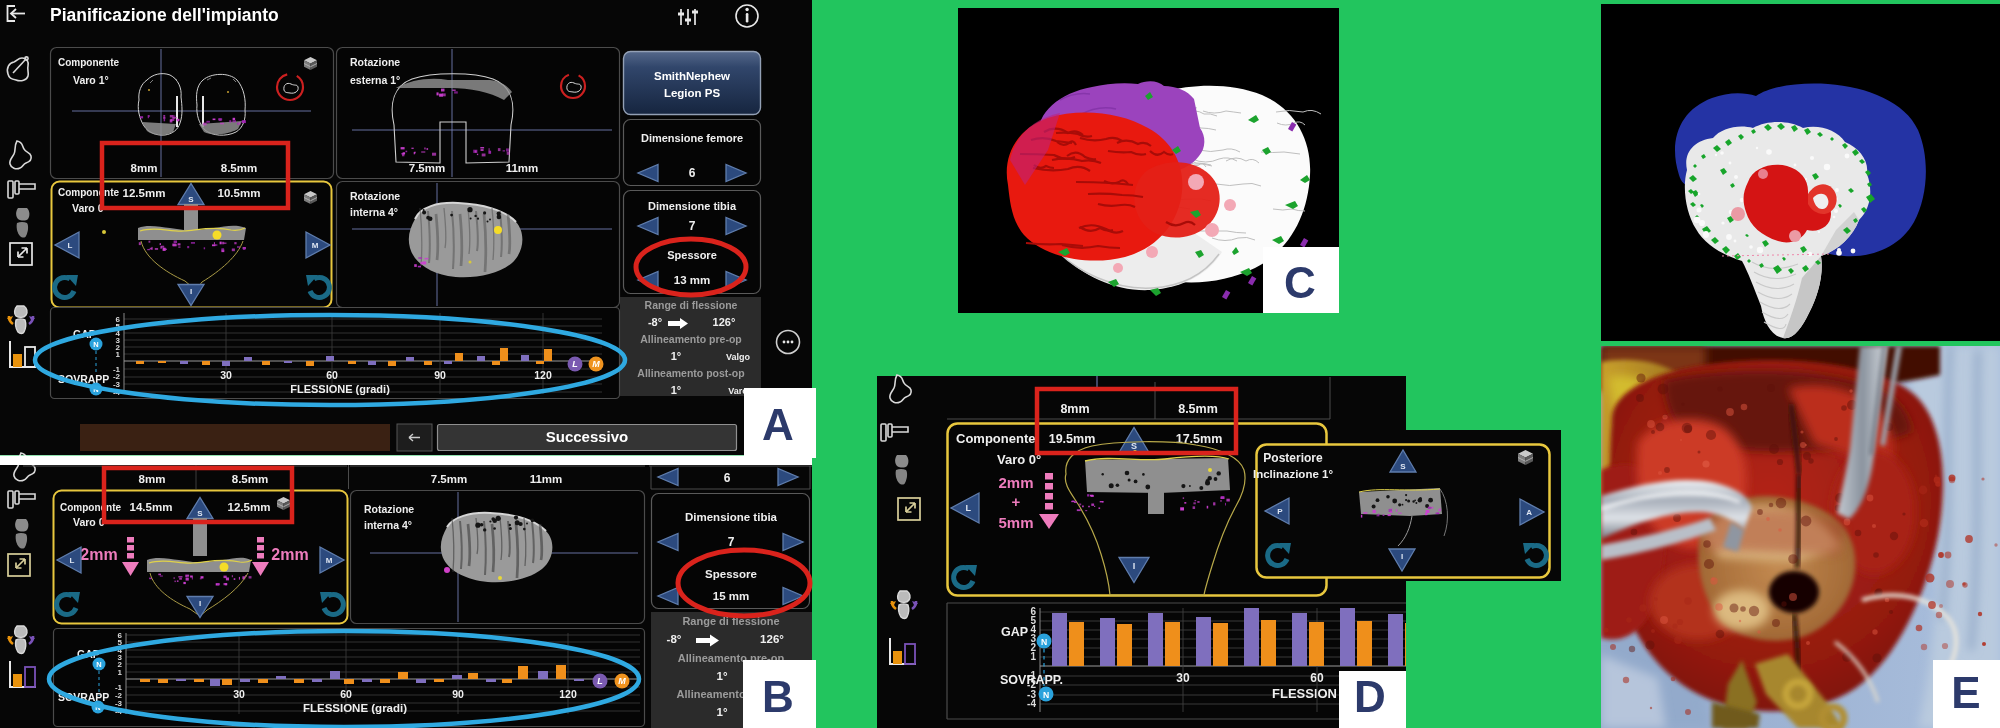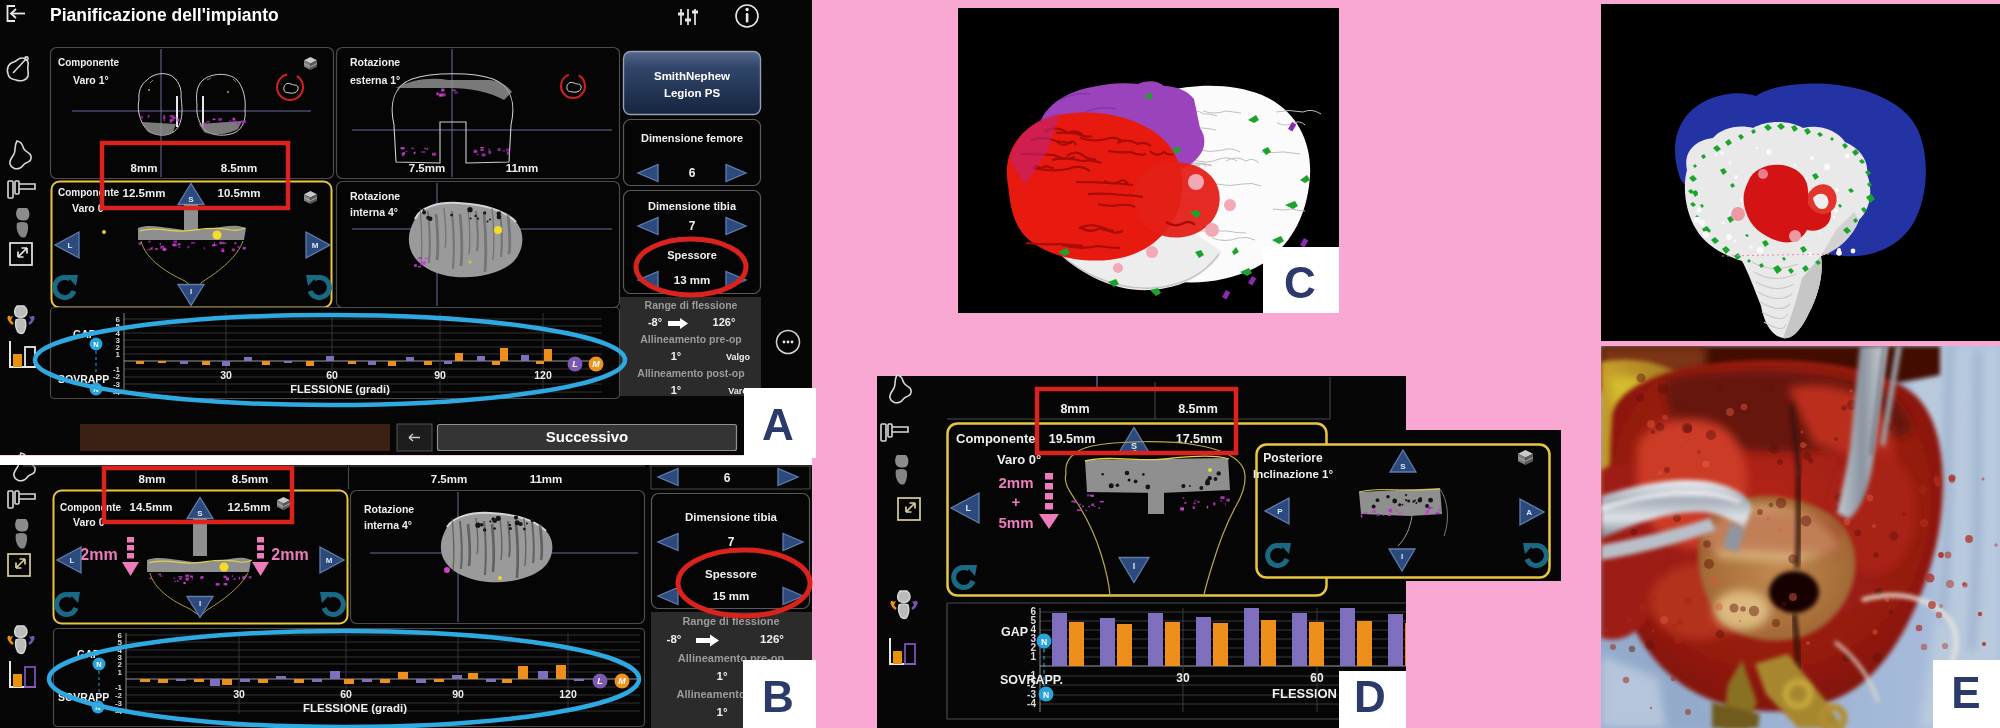--- a/index.html
+++ b/index.html
@@ -1,15 +1,15 @@
 <!DOCTYPE html>
 <html><head><meta charset="utf-8">
 <style>
 html,body{margin:0;padding:0;background:#fff;}
-#fig{position:relative;width:2000px;height:728px;background:#f9a8d4;overflow:hidden;}
+#fig{position:relative;width:2000px;height:728px;background:#22c55e;overflow:hidden;}
 </style></head>
 <body>
 <div id="fig">
 <svg width="2000" height="728" viewBox="0 0 2000 728">
 <g id="panelA">
         <path d="M0,0 H812 V388 H744 V455 H0 Z" fill="#060606"></path>
         <g stroke="#e8e8e8" stroke-width="1.8" fill="none">
 <path d="M15,6 H7.5 V21 H15"></path>
           <path d="M11,13.5 H25"></path>
           <path d="M16,9 L11,13.5 L16,18"></path>

